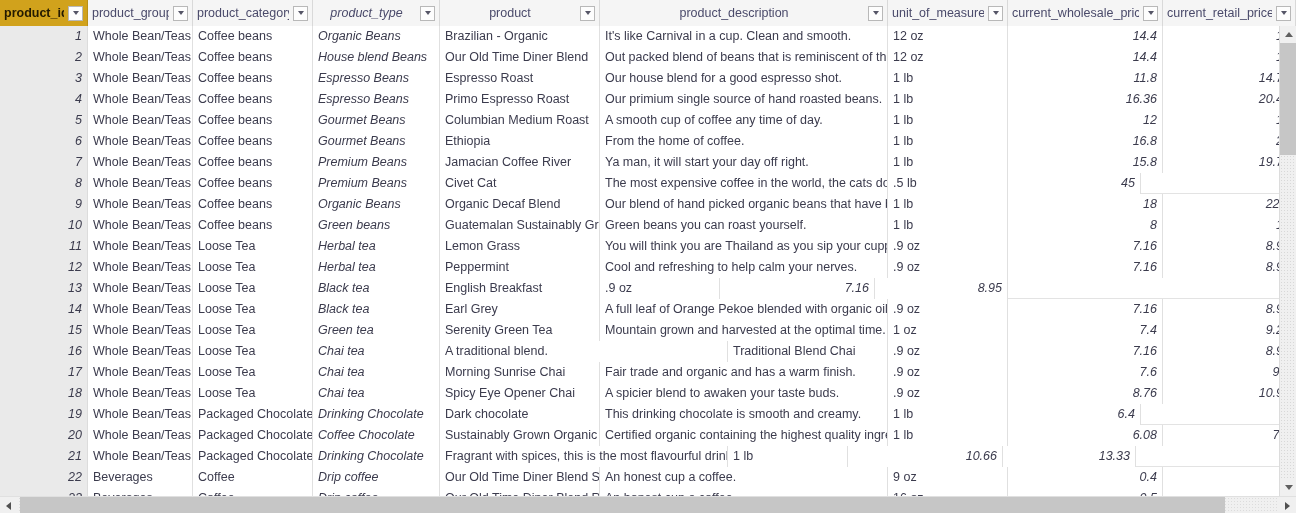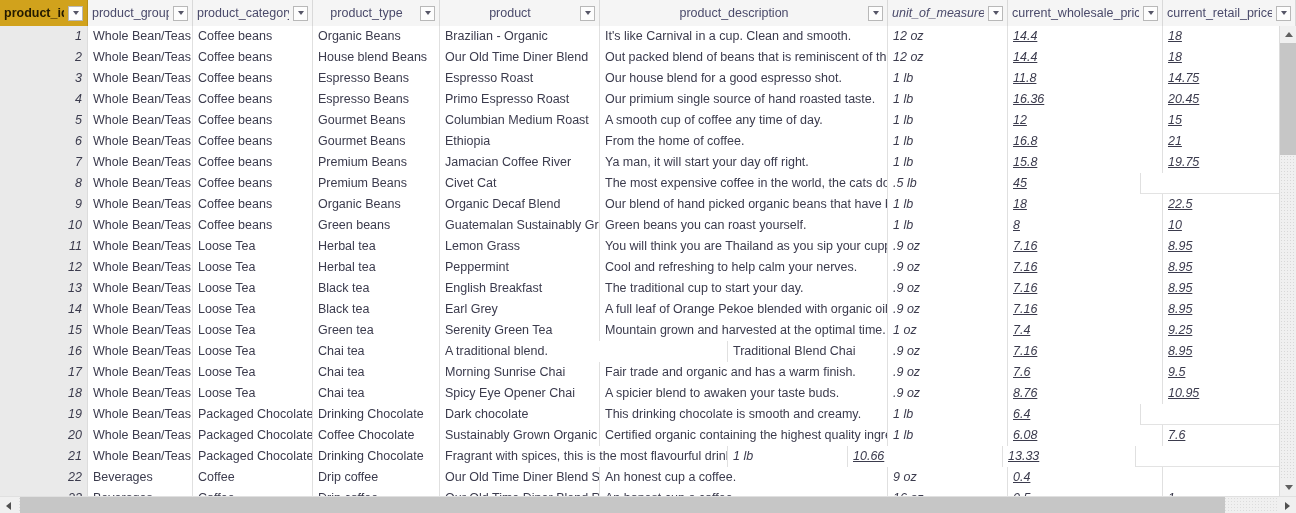--- a/index.html
+++ b/index.html
@@ -103,33 +103,32 @@
     background: #ffffff;
   }
   .cell.idx {
     background: #eaeaea;
     color: #3b3b4d;
     font-style: italic;
     text-align: right;
     border-right: 1px solid #dcdcdc;
   }
   .cell.num {
-    text-align: left;
+    text-align: right;
     font-style: italic;
-    text-decoration: underline;
   }
 
   
   .c0 { width: 88px;  }
   .c1 { width: 105px; }
   .c2 { width: 120px; }
-  .c3 { width: 127px; }
+  .c3 { width: 127px; font-style: italic; }
   .c4 { width: 160px; }
   .c5 { width: 288px; }
-  .c6 { width: 120px; font-style: italic; }
+  .c6 { width: 120px; }
   .c7 { width: 155px; }
   .c8 { width: 133px; }
 
   
   .vscroll {
     position: absolute;
     top: 26px; right: 0;
     width: 17px;
     height: 470px;
     background: #f0f0f0;
@@ -302,21 +301,21 @@
         <div class="cell c6">1 lb</div>
         <div class="cell c7 num">11.8</div>
         <div class="cell c8 num">14.75</div>
       </div>
       <div class="row">
         <div class="cell c0 idx">4</div>
         <div class="cell c1">Whole Bean/Teas</div>
         <div class="cell c2">Coffee beans</div>
         <div class="cell c3">Espresso Beans</div>
         <div class="cell c4">Primo Espresso Roast</div>
-        <div class="cell c5">Our primium single source of hand roasted taste.</div>
+        <div class="cell c5">Our primium single source of hand roasted beans.</div>
         <div class="cell c6">1 lb</div>
         <div class="cell c7 num">16.36</div>
         <div class="cell c8 num">20.45</div>
       </div>
       <div class="row">
         <div class="cell c0 idx">5</div>
         <div class="cell c1">Whole Bean/Teas</div>
         <div class="cell c2">Coffee beans</div>
         <div class="cell c3">Gourmet Beans</div>
         <div class="cell c4">Columbian Medium Roast</div>
@@ -400,21 +399,20 @@
         <div class="cell c6">.9 oz</div>
         <div class="cell c7 num">7.16</div>
         <div class="cell c8 num">8.95</div>
       </div>
       <div class="row">
         <div class="cell c0 idx">13</div>
         <div class="cell c1">Whole Bean/Teas</div>
         <div class="cell c2">Loose Tea</div>
         <div class="cell c3">Black tea</div>
         <div class="cell c4">English Breakfast</div>
-        <div class="cell c5">The traditional cup to start your day.</div>
         <div class="cell c6">.9 oz</div>
         <div class="cell c7 num">7.16</div>
         <div class="cell c8 num">8.95</div>
       </div>
       <div class="row">
         <div class="cell c0 idx">14</div>
         <div class="cell c1">Whole Bean/Teas</div>
         <div class="cell c2">Loose Tea</div>
         <div class="cell c3">Black tea</div>
         <div class="cell c4">Earl Grey</div>

